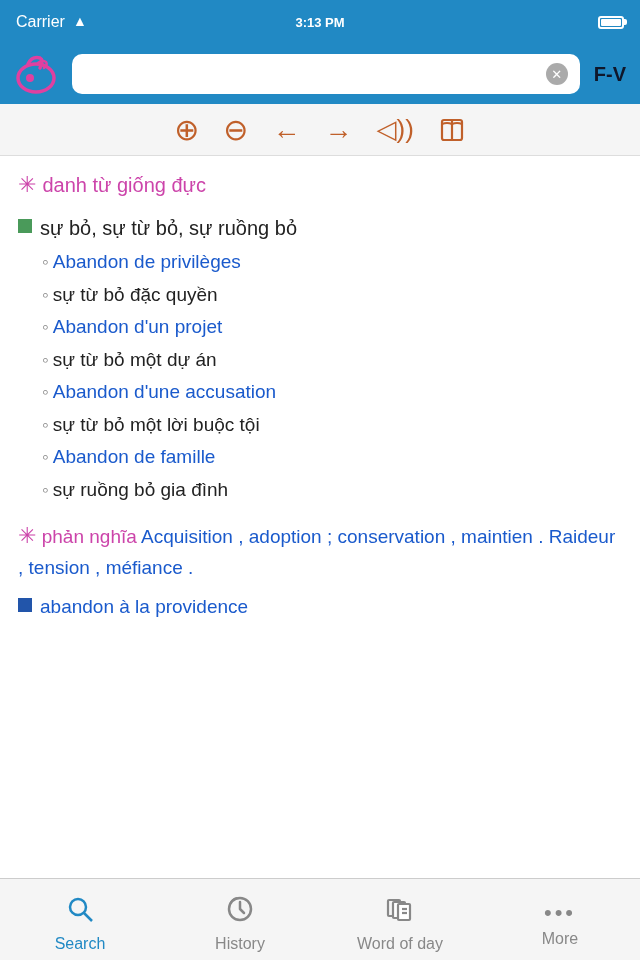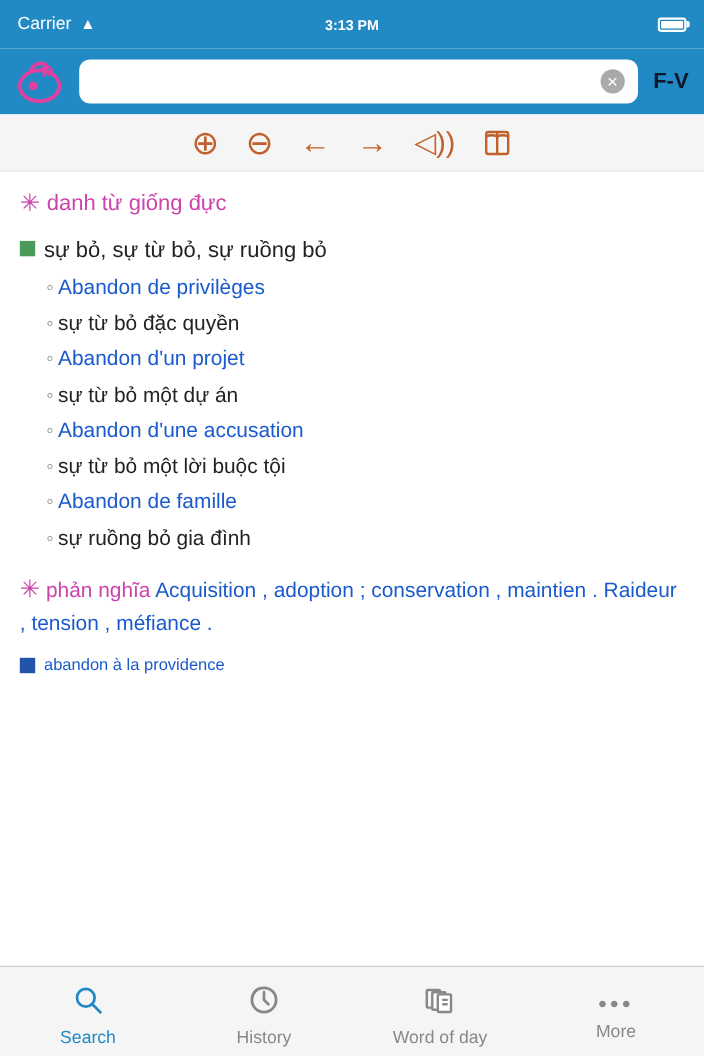--- a/index.html
+++ b/index.html
@@ -169,21 +169,21 @@
       align-items: flex-start;
     }
     .small-square {
       width: 14px;
       height: 14px;
       background: #2255aa;
       flex-shrink: 0;
       margin-top: 4px;
     }
     .example-text {
-      font-size: 15px;
+      font-size: 19px;
       color: #1a5acc;
       line-height: 1.4;
     }
 
     
     .bottom-nav {
       position: absolute;
       bottom: 0;
       left: 0;
       width: 640px;

